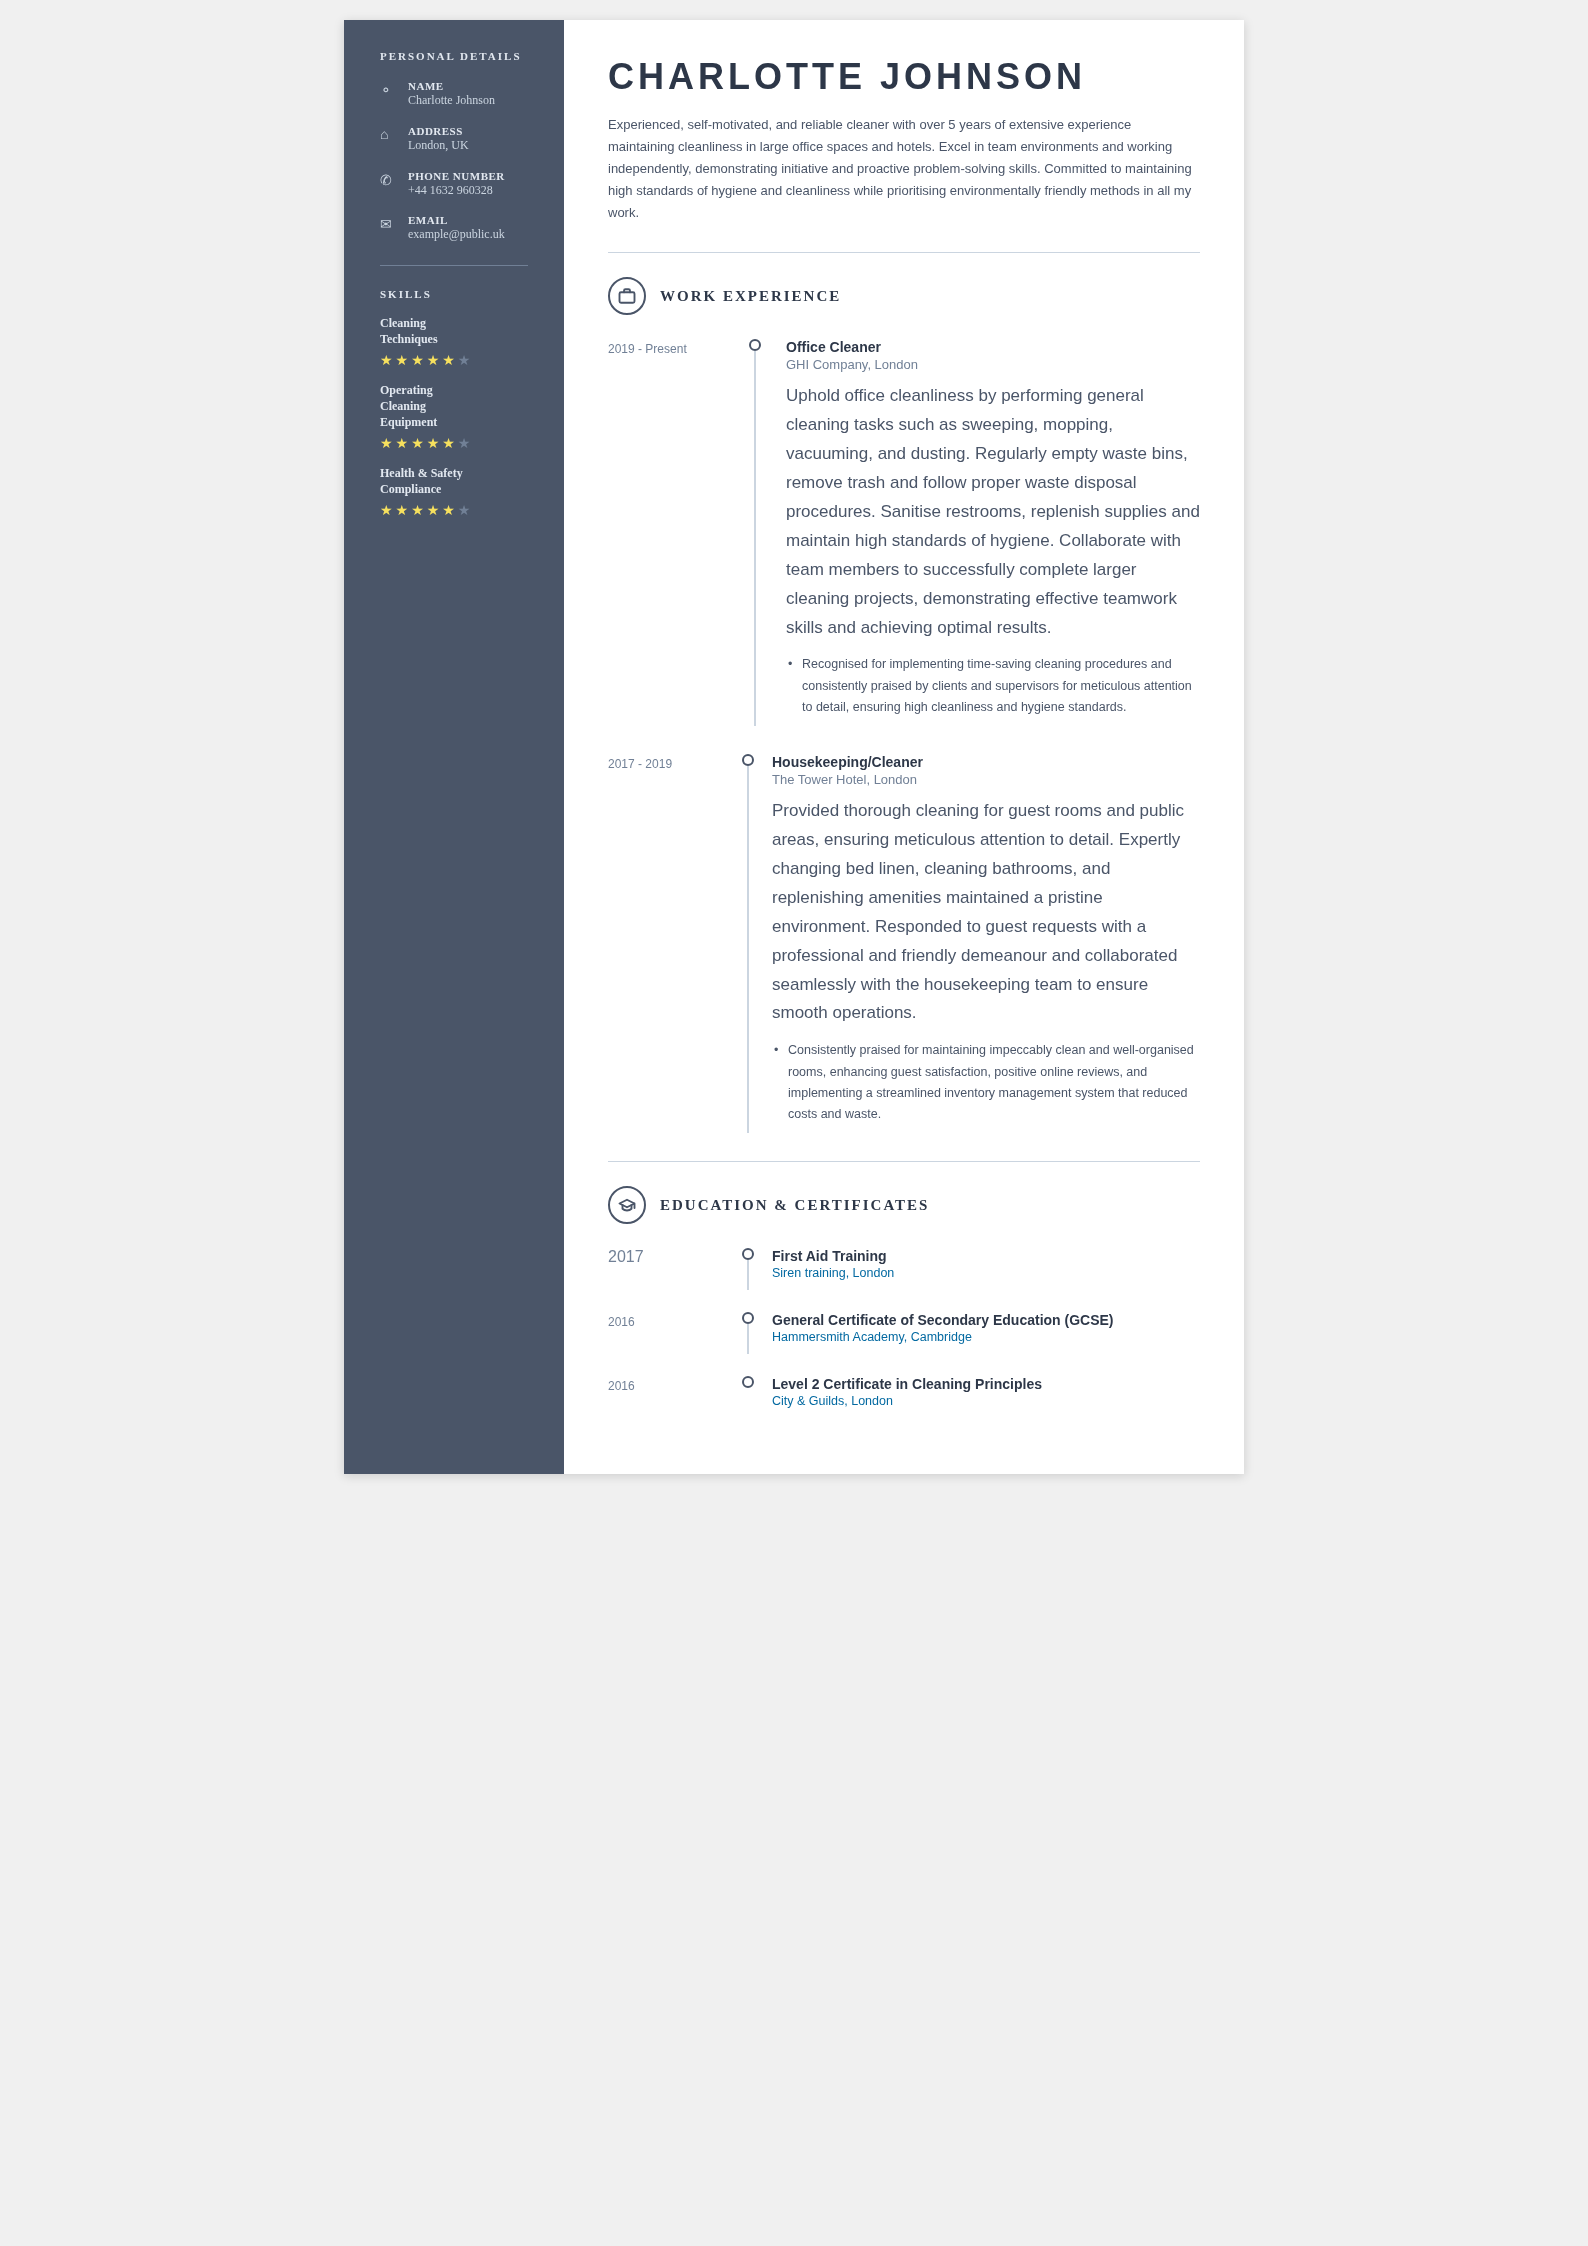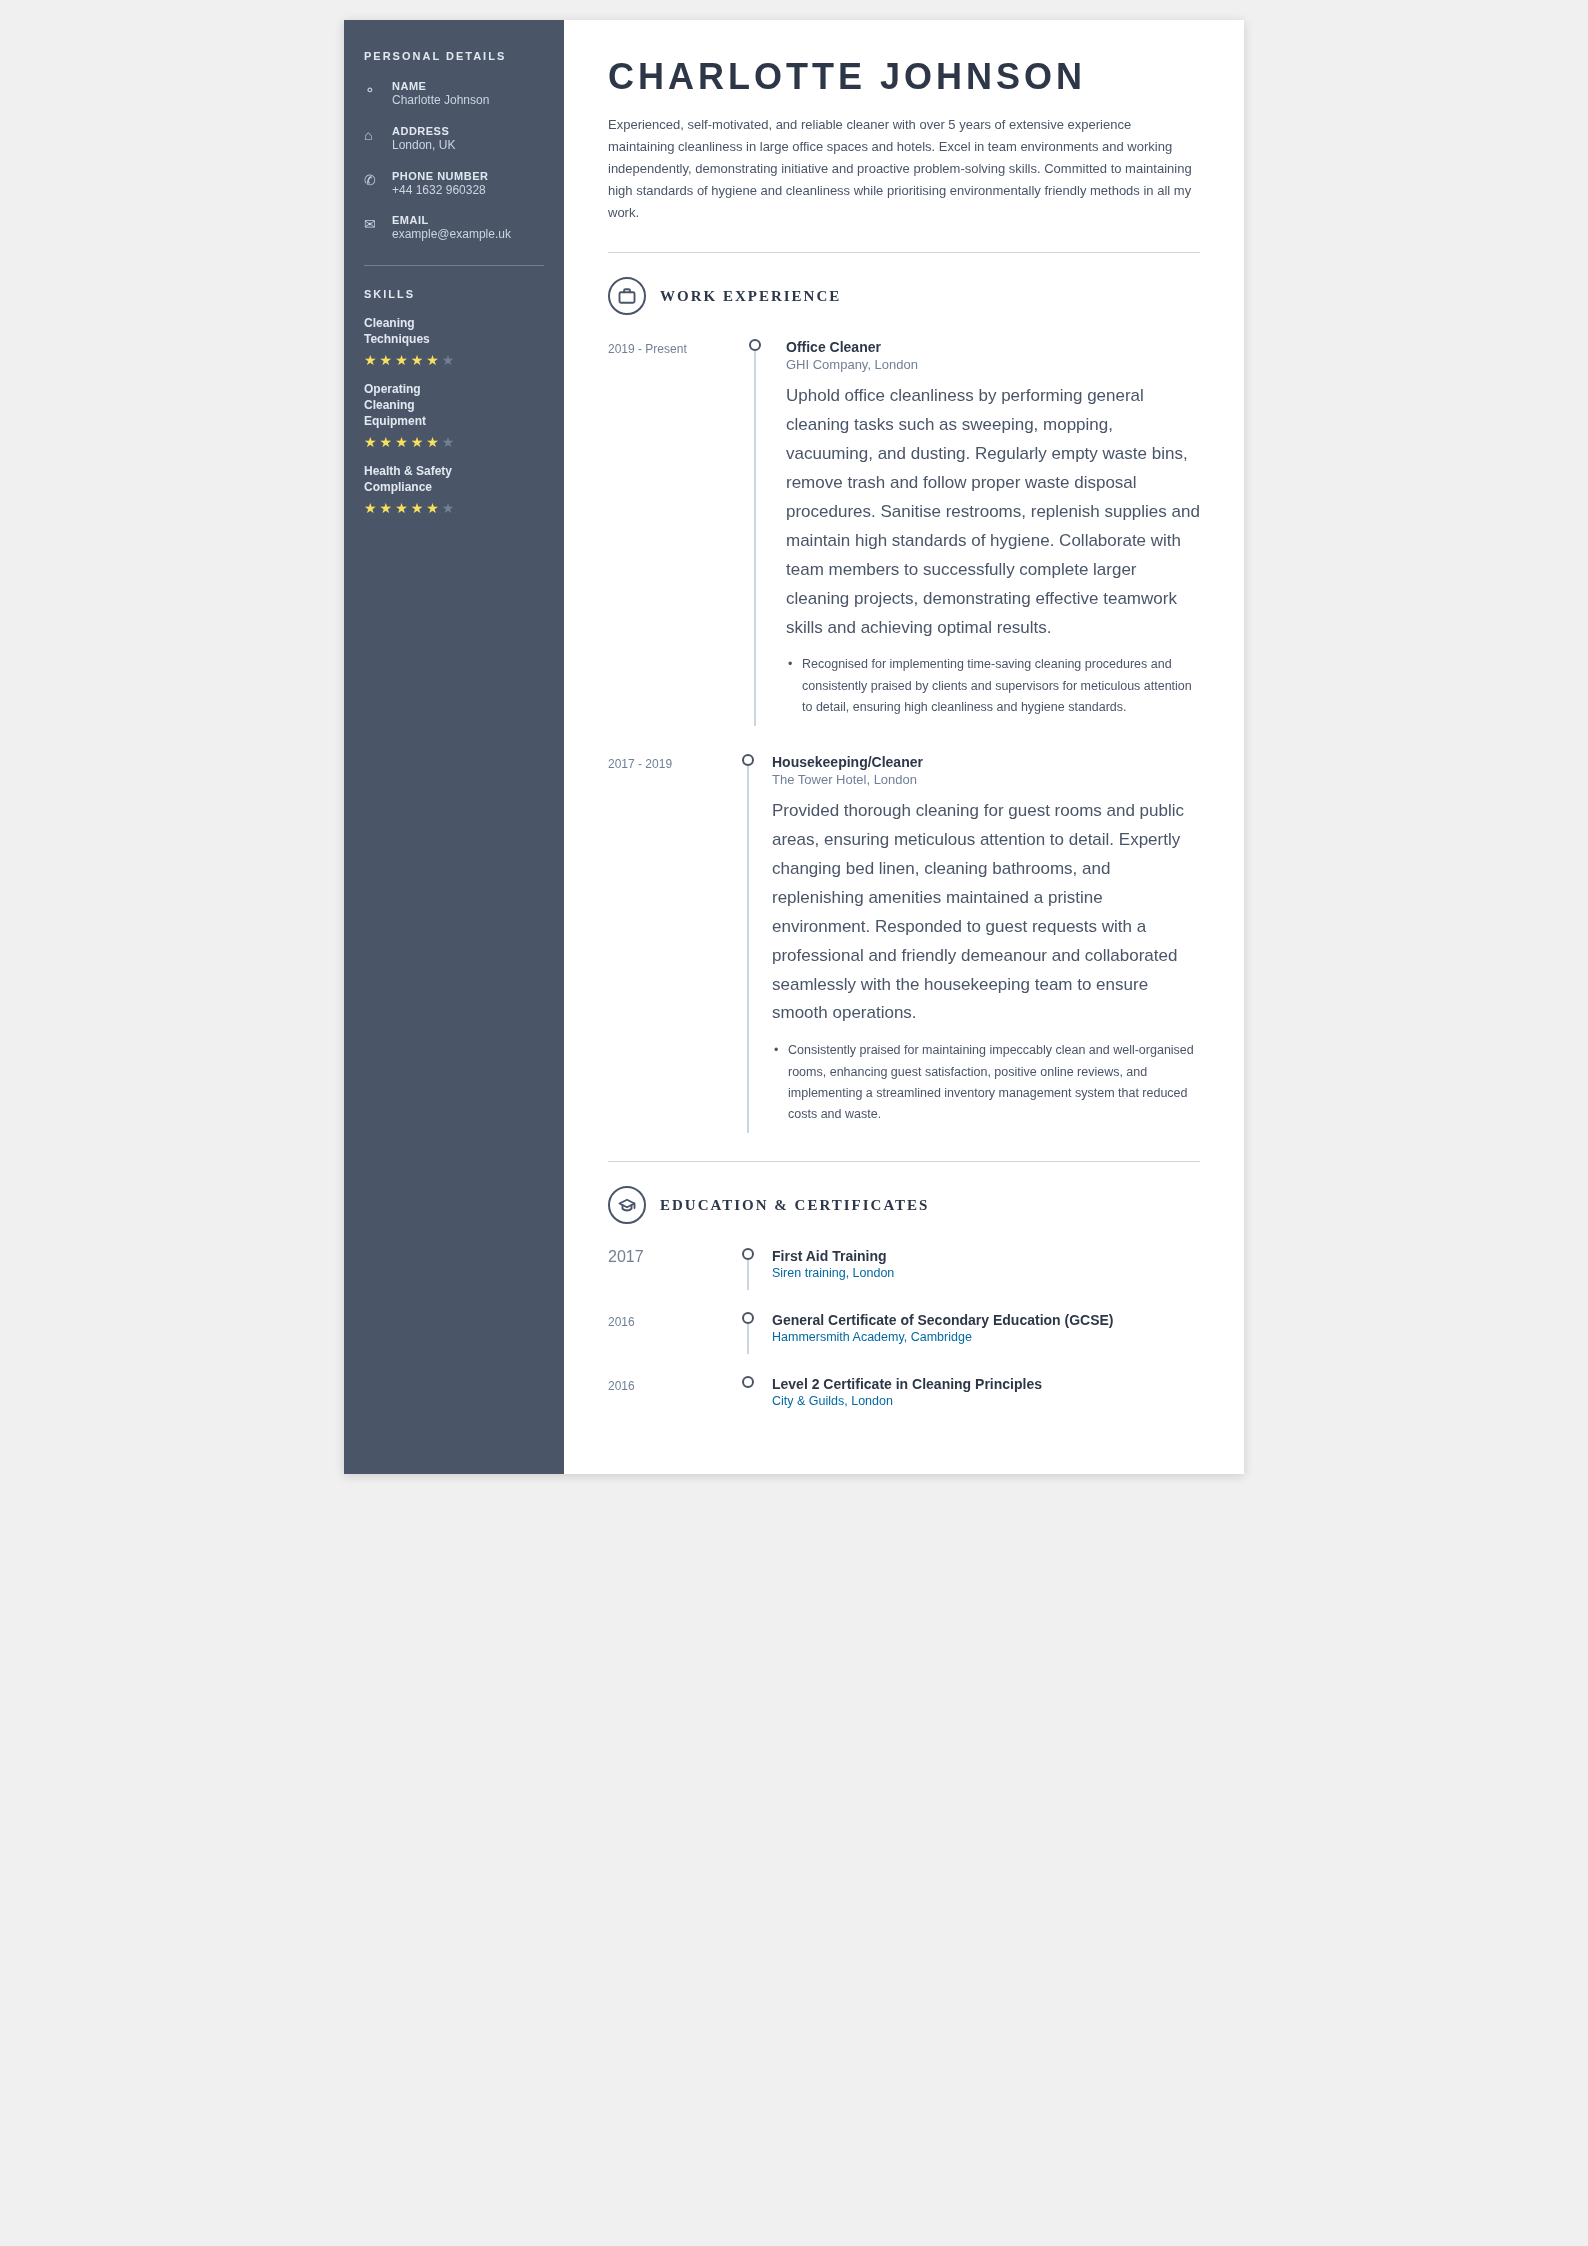--- a/index.html
+++ b/index.html
@@ -16,21 +16,22 @@
       display: flex;
       min-height: 1260px;
       box-shadow: 0 2px 10px rgba(0,0,0,0.15);
     }
     
     .sidebar {
       width: 220px;
       min-width: 220px;
       background: #4a5568;
       color: #fff;
-      padding: 30px 20px;
+      padding: 30px 36px;
+      font-family: Liberation Serif, serif;
     }
     .sidebar-section-title {
       font-size: 11px;
       font-weight: 700;
       letter-spacing: 2px;
       text-transform: uppercase;
       color: #e2e8f0;
       margin-bottom: 18px;
     }
     .personal-detail-item {
@@ -217,21 +218,21 @@
       <div>
         <div class="detail-label">Phone number</div>
         <div class="detail-value">+44 1632 960328</div>
       </div>
     </div>
 
     <div class="personal-detail-item">
       <span class="detail-icon">✉</span>
       <div>
         <div class="detail-label">Email</div>
-        <div class="detail-value">example@example.uk</div>
+        <div class="detail-value">example@public.uk</div>
       </div>
     </div>
 
     <div class="sidebar-divider"></div>
 
     <div class="skills-section-title">SKILLS</div>
 
     <div class="skill-item">
       <div class="skill-name">Cleaning<br>Techniques</div>
       <div class="stars">

